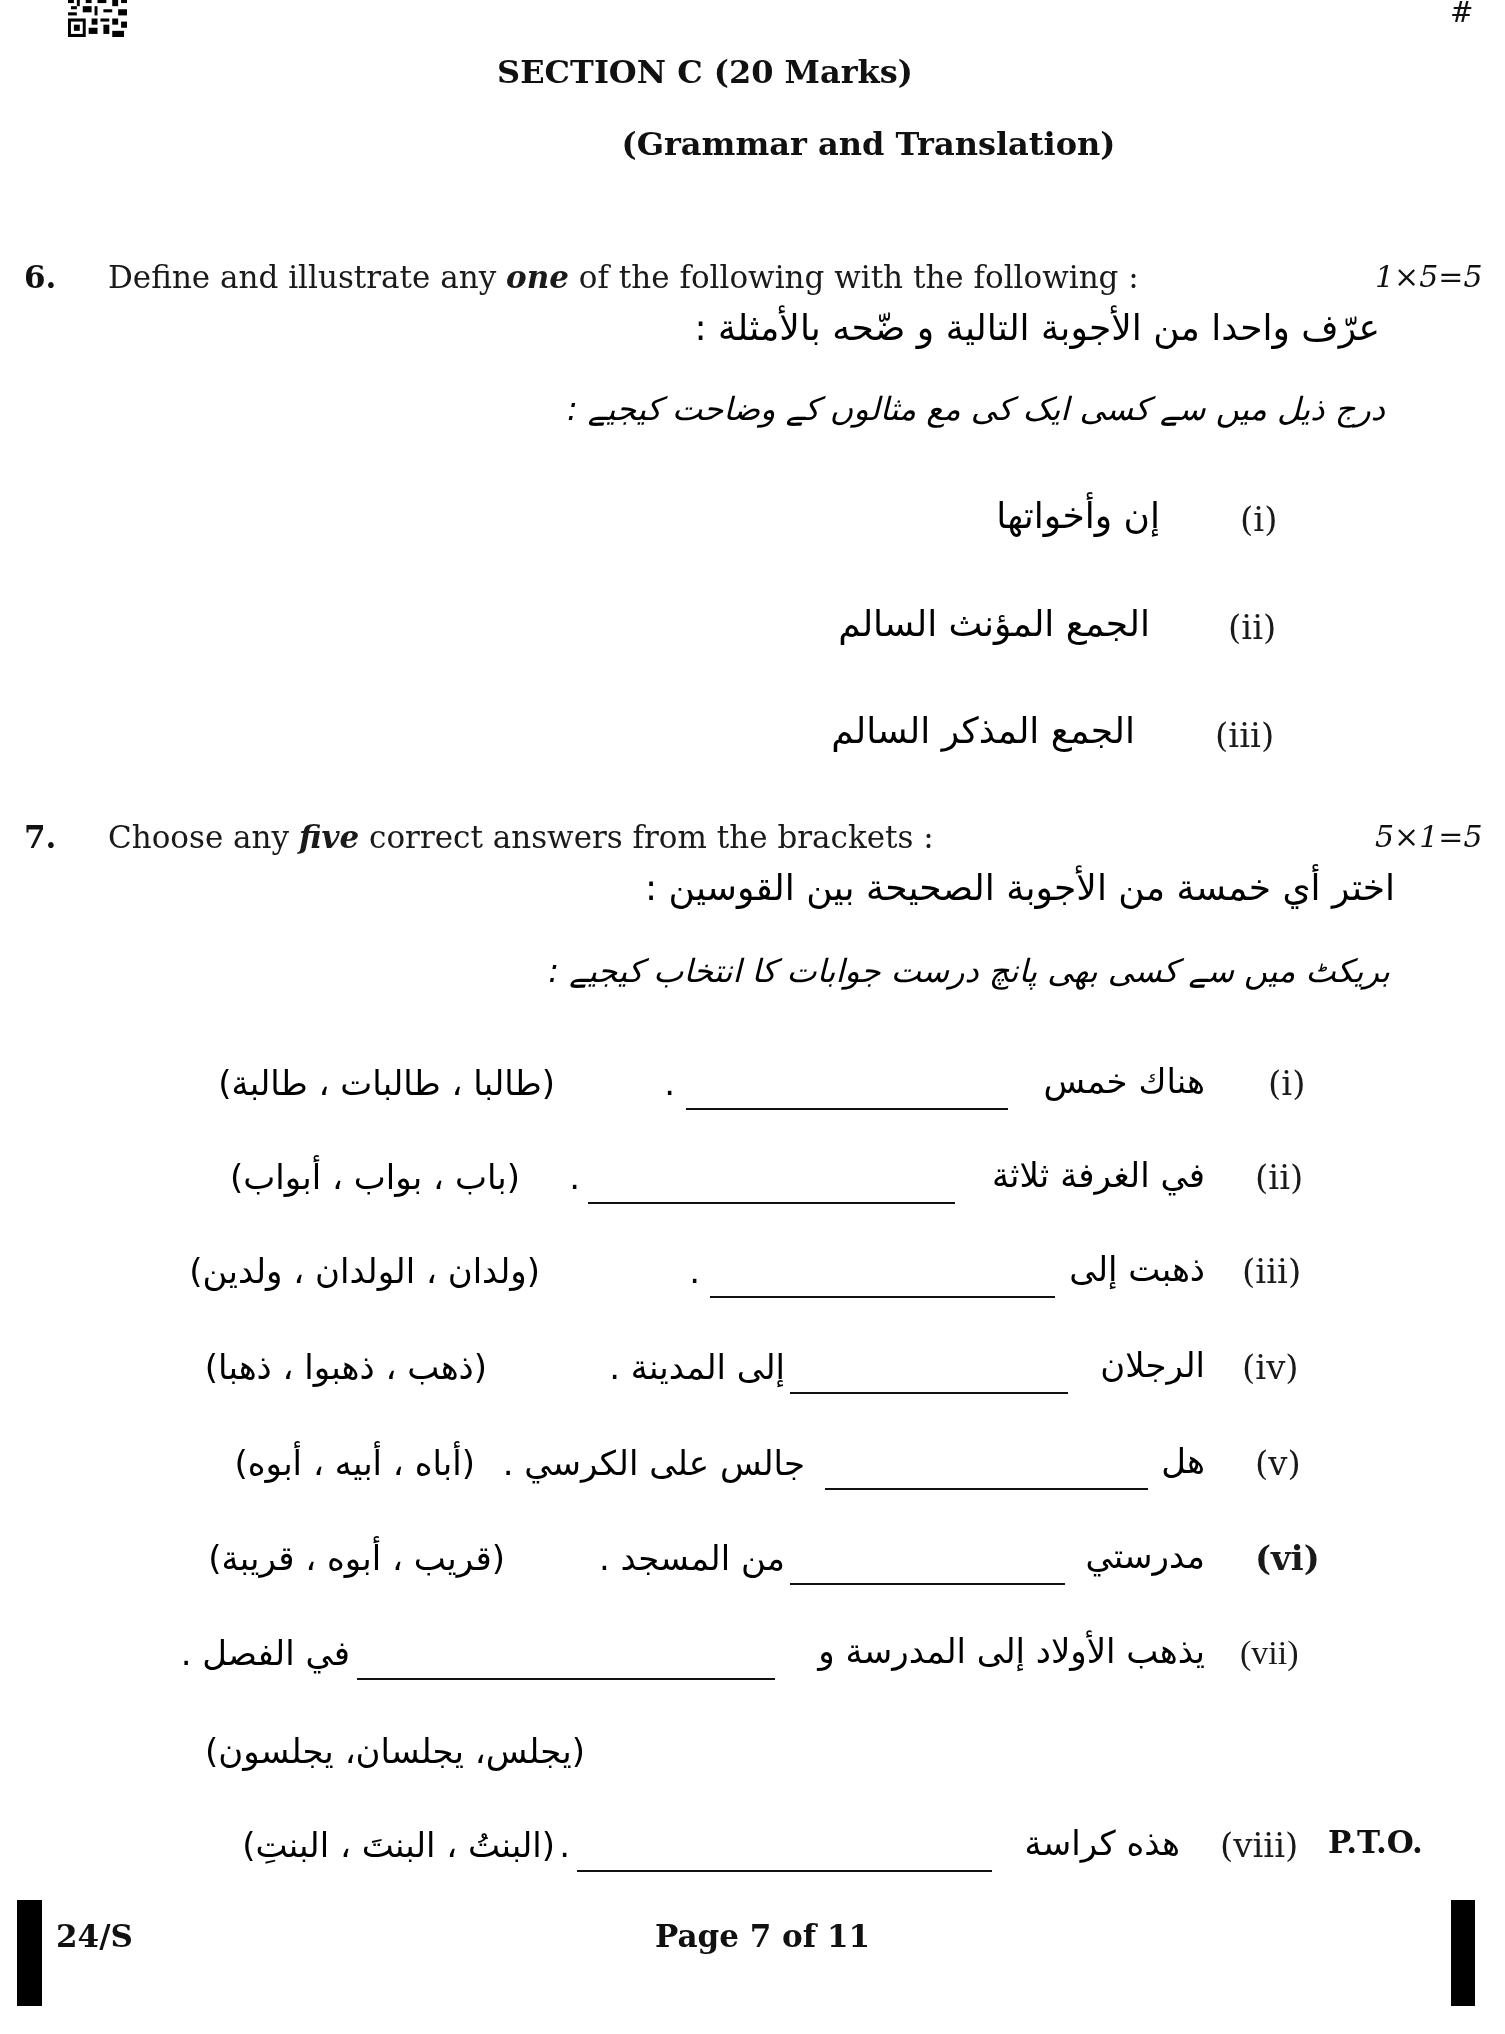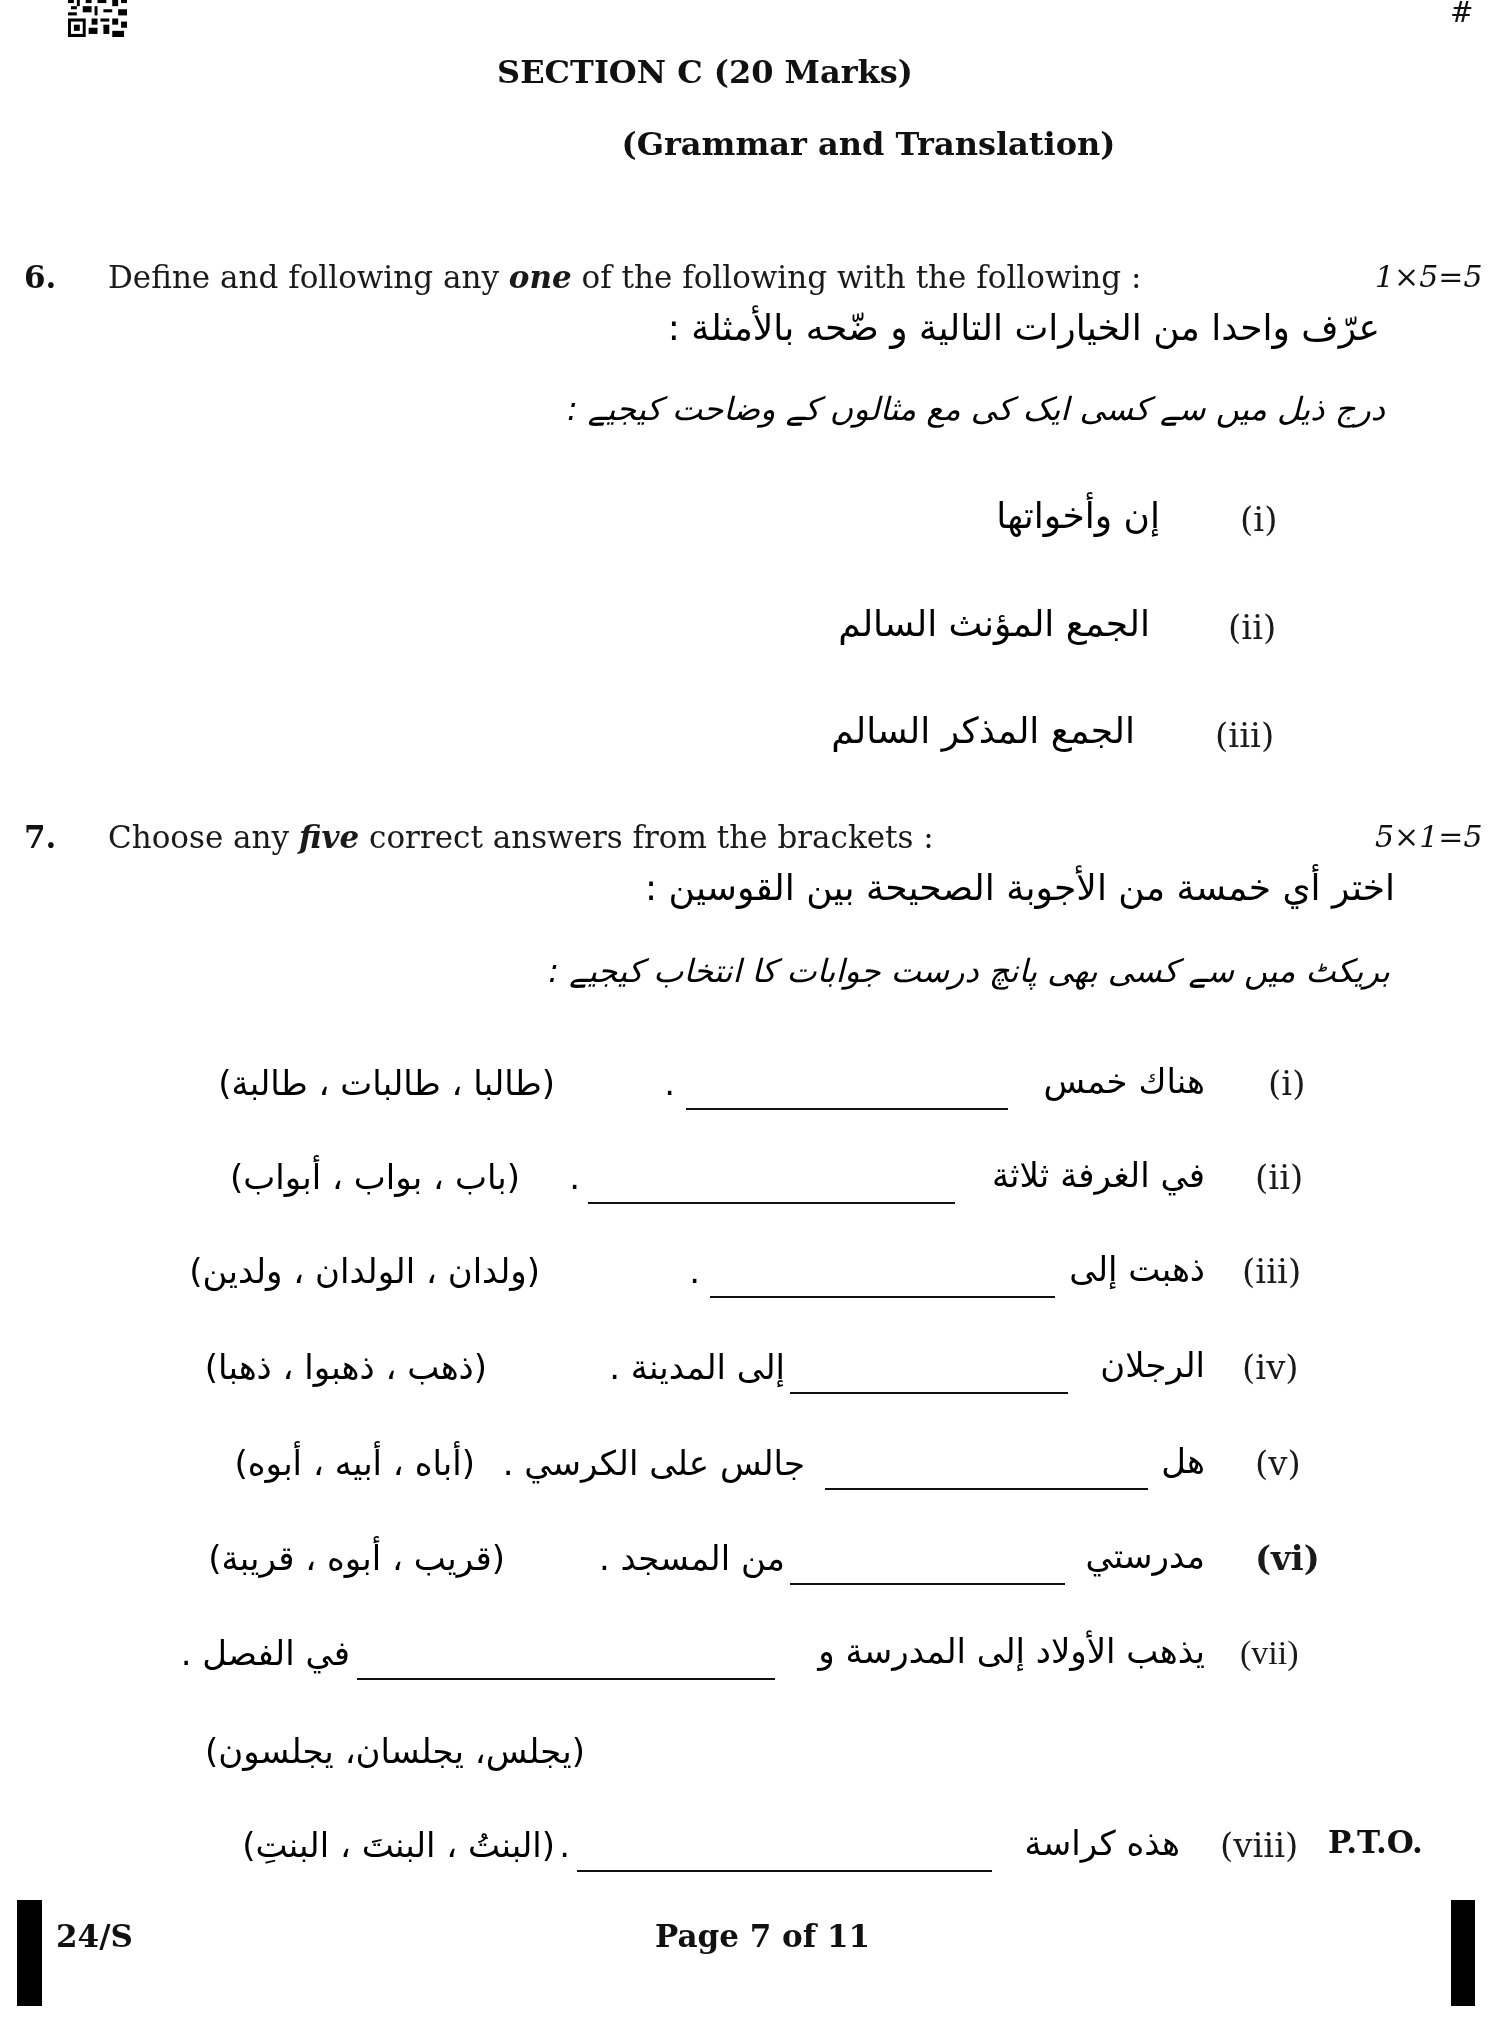--- a/index.html
+++ b/index.html
@@ -53,24 +53,24 @@
 </svg>
 
 <div class="abs" style="left:1450px; top:-4px; font-family:'DejaVu Serif',serif; font-style:italic; font-size:28px;">#</div>
 
 <div class="abs heading" style="left:0; width:1205px; text-align:center; top:56px; padding-left:205px; box-sizing:border-box;">SECTION C (20 Marks)</div>
 <div class="abs heading" style="left:0; width:1505px; text-align:center; top:128px; padding-left:232px; box-sizing:border-box;">(Grammar and Translation)</div>
 
 <div>
   <div class="abs qnum" style="left:24px; top:262px;">6.</div>
   <div class="abs en" style="left:108px; top:262px;">
-    <span>Define and following any </span><span class="em">one</span><span> of the following with the following :</span>
+    <span>Define and illustrate any </span><span class="em">one</span><span> of the following with the following :</span>
   </div>
   <div class="abs marks" style="left:1375px; top:262px;">1×5=5</div>
-  <div class="abs ar-b" style="right:125px; top:310px;">عرّف واحدا من الخيارات التالية و ضّحه بالأمثلة :</div>
+  <div class="abs ar-b" style="right:125px; top:310px;">عرّف واحدا من الأجوبة التالية و ضّحه بالأمثلة :</div>
   <div class="abs ur" style="right:120px; top:393px;">درج ذیل میں سے کسی ایک کی مع مثالوں کے وضاحت کیجیے :</div>
 
   <div class="abs roman" style="left:1240px; top:502px;">(i)</div>
   <div class="abs ar-b" style="right:345px; top:498px;">إن وأخواتها</div>
 
   <div class="abs roman" style="left:1228px; top:610px;">(ii)</div>
   <div class="abs ar-b" style="right:355px; top:606px;">الجمع المؤنث السالم</div>
 
   <div class="abs roman" style="left:1215px; top:718px;">(iii)</div>
   <div class="abs ar-b" style="right:370px; top:713px;">الجمع المذكر السالم</div>

